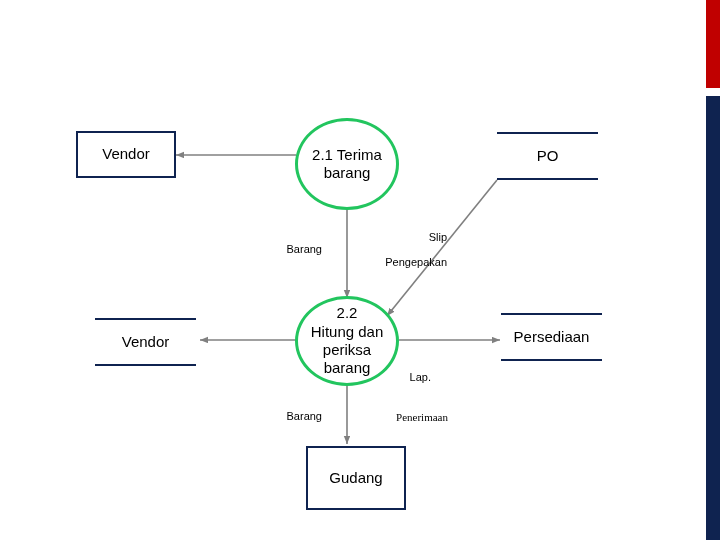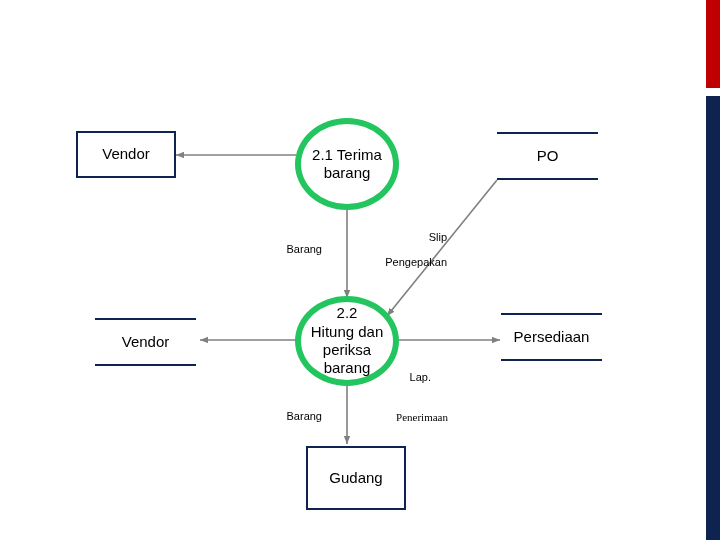--- a/index.html
+++ b/index.html
@@ -77,21 +77,21 @@
     text-align: center;
     color: #000000;
     font-size: 15px;
     line-height: 1.22;
     background: #ffffff;
   }
   .rect {
     border: 2px solid #0f2350;
   }
   .circle {
-    border: 6px solid #22c55e;
+    border: 3px solid #22c55e;
     border-radius: 50%;
   }
   .openbox {
     border-top: 2px solid #0f2350;
     border-bottom: 2px solid #0f2350;
   }
   .label {
     position: absolute;
     color: #000000;
     font-size: 11px;

